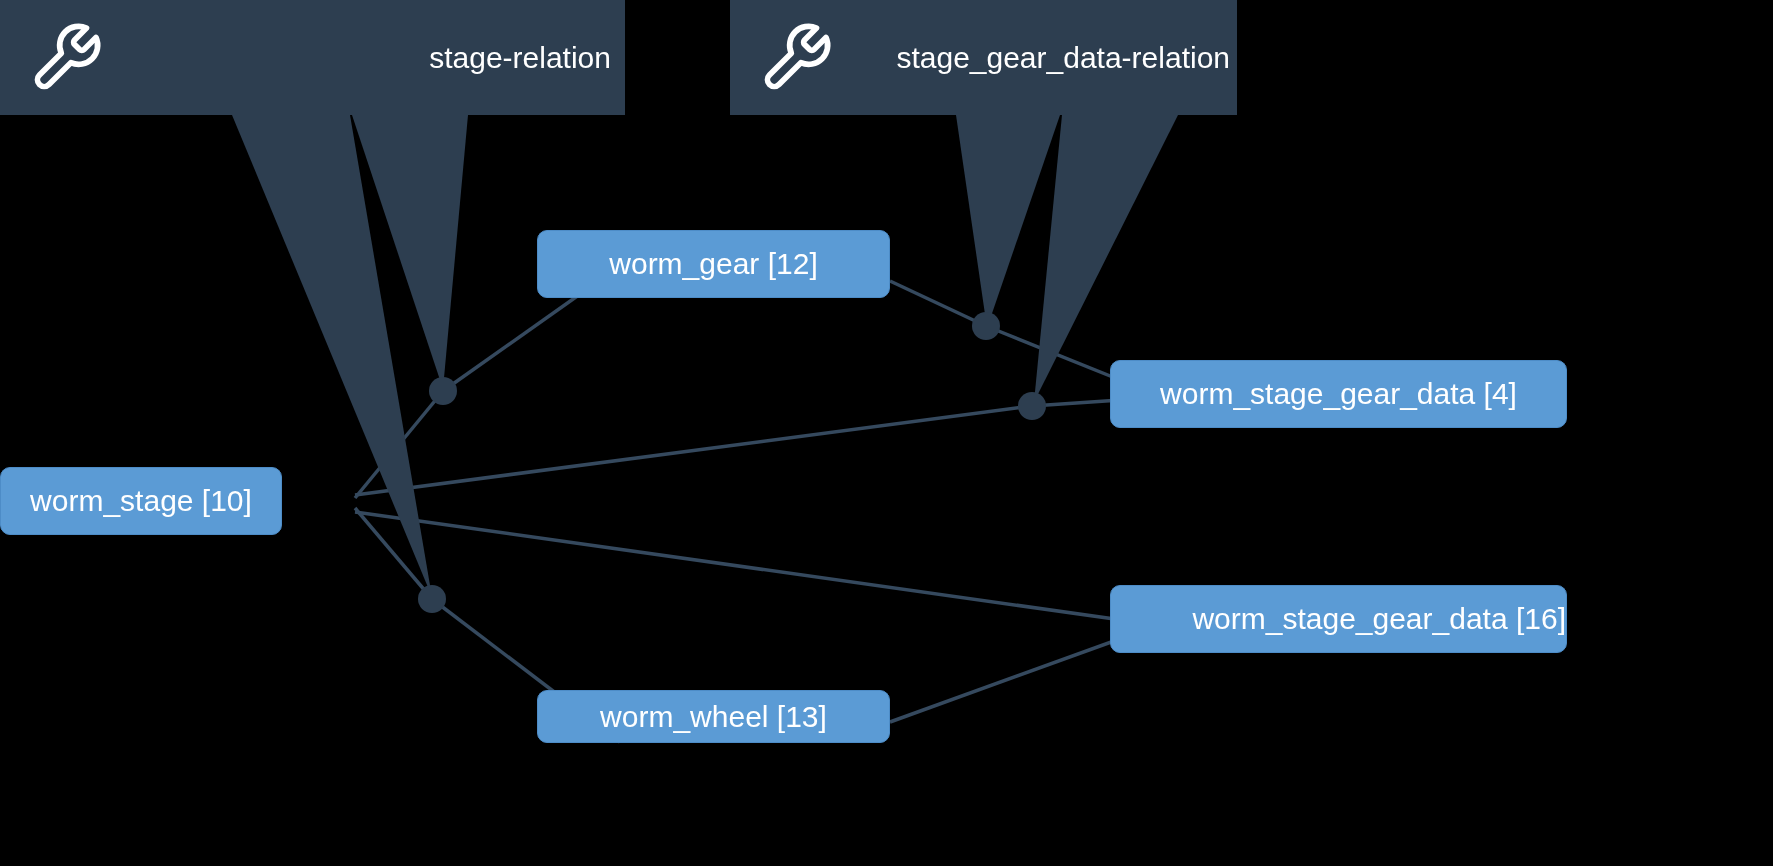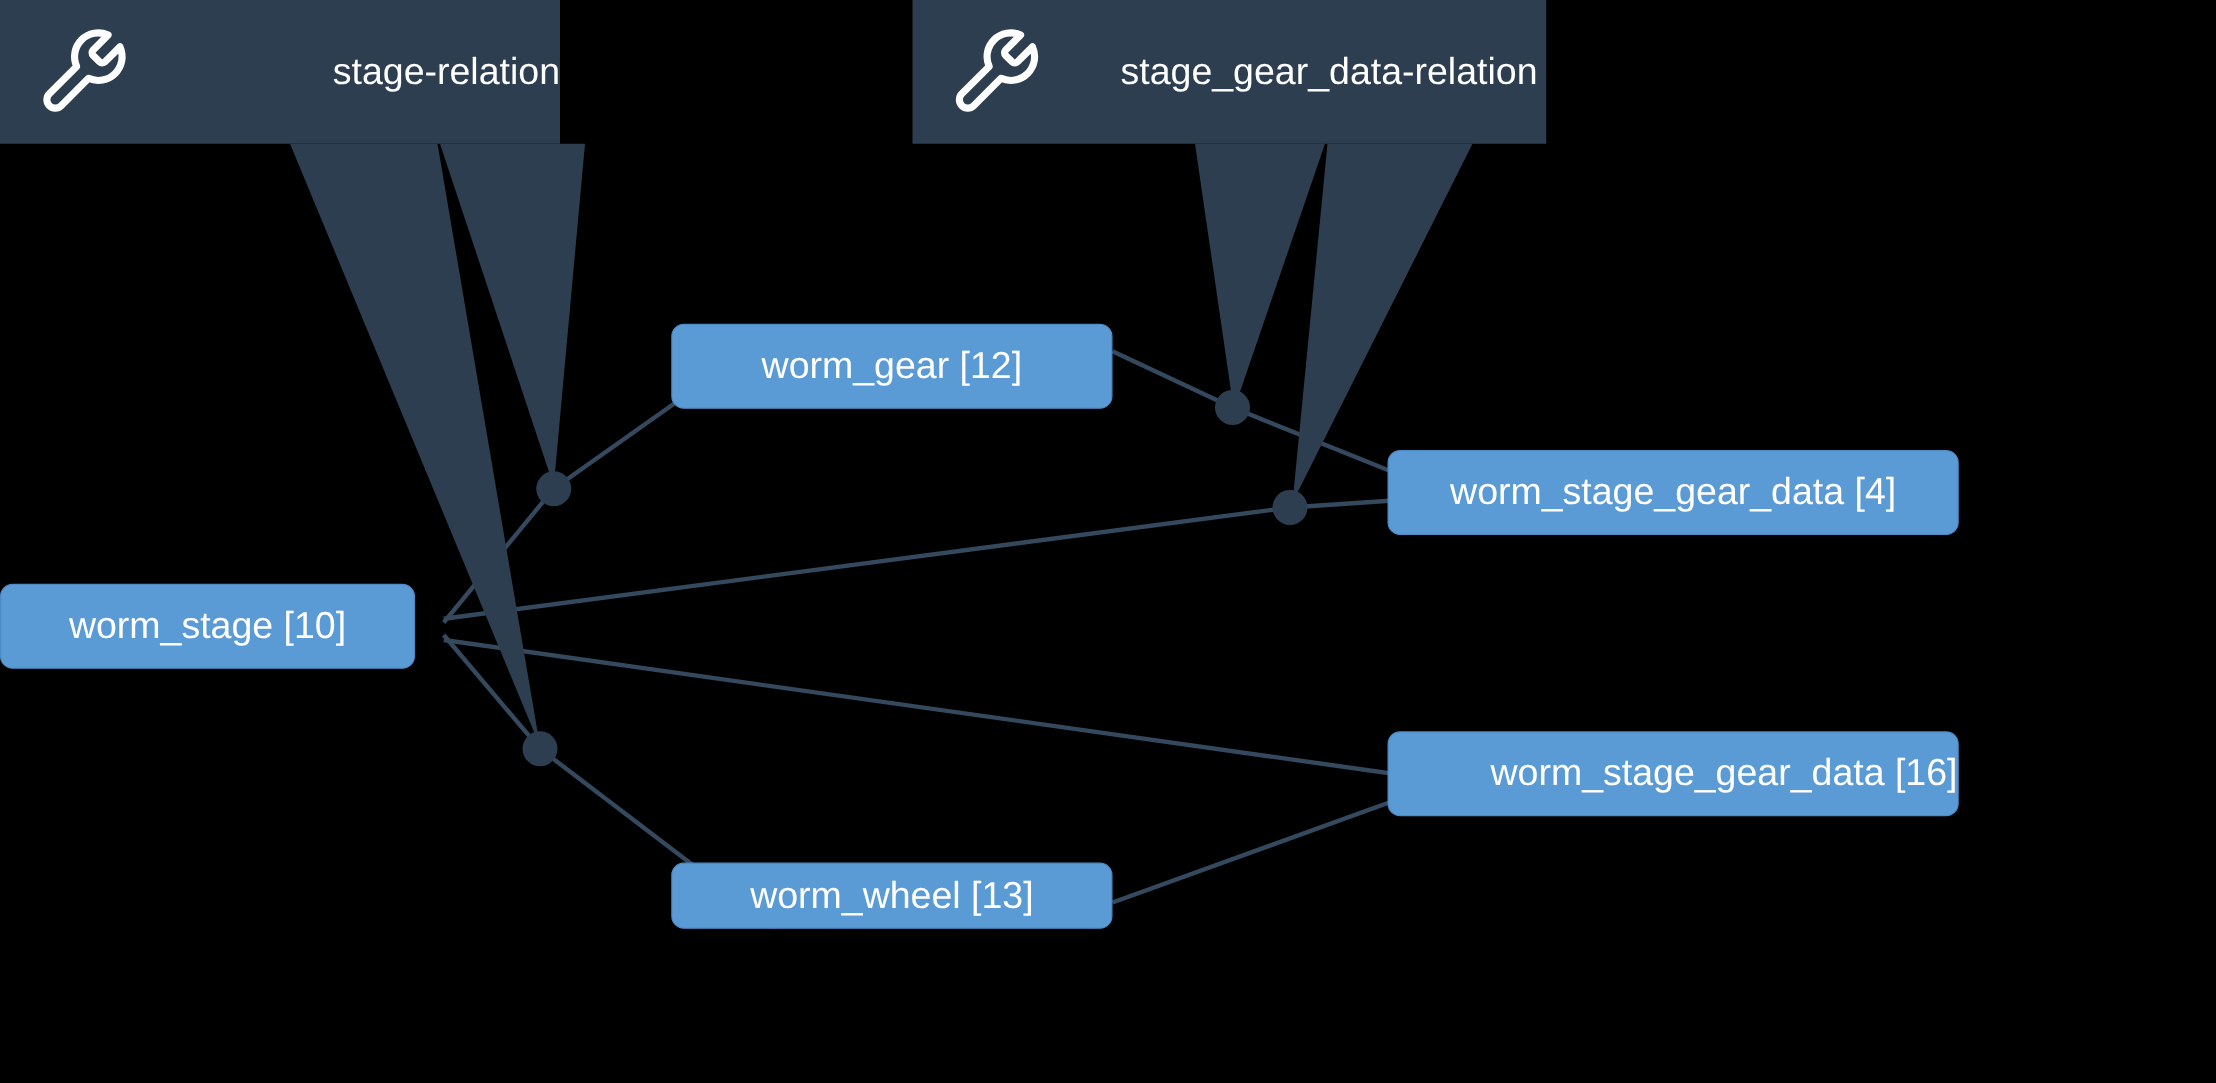--- a/index.html
+++ b/index.html
@@ -84,41 +84,41 @@
     </g>
 
     <g fill="#2d3e50">
       <circle cx="443" cy="391" r="14"></circle>
       <circle cx="432" cy="599" r="14"></circle>
       <circle cx="986" cy="326" r="14"></circle>
       <circle cx="1032" cy="406" r="14"></circle>
     </g>
   </svg>
 
-  <div class="node" style="left:537px; top:259px; width:353px; height:68px;">
+  <div class="node" style="left:537px; top:230px; width:353px; height:68px;">
     <span>worm_gear [12]</span>
   </div>
 
   <div class="node" style="left:1110px; top:360px; width:457px; height:68px;">
     <span>worm_stage_gear_data [4]</span>
   </div>
 
-  <div class="node" style="left:0px; top:467px; width:332px; height:68px;">
+  <div class="node" style="left:0px; top:467px; width:282px; height:68px;">
     <span>worm_stage [10]</span>
   </div>
 
   <div class="node" style="left:1110px; top:585px; width:457px; height:68px;justify-content:flex-end;">
     <span>worm_stage_gear_data [16]</span>
   </div>
 
   <div class="node" style="left:537px; top:690px; width:353px; height:53px;">
     <span>worm_wheel [13]</span>
   </div>
 
-  <div class="callout" style="left:0px; width:448px; ">
+  <div class="callout" style="left:0px; width:625px; padding-right:14px;">
     <span class="wrench">
       <svg viewBox="0 0 24 24" width="76" height="76" fill="none" stroke="#ffffff" stroke-width="1.8" stroke-linecap="round" stroke-linejoin="round">
         <path d="M14.7 6.3a1 1 0 0 0 0 1.4l1.6 1.6a1 1 0 0 0 1.4 0l3.77-3.77a6 6 0 0 1-7.94 7.94l-6.91 6.91a2.12 2.12 0 0 1-3-3l6.91-6.91a6 6 0 0 1 7.94-7.94l-3.76 3.76z"></path>
       </svg>
     </span>
     <span class="label">stage-relation</span>
   </div>
 
   <div class="callout" style="left:730px; width:507px; padding-right:7px;text-align:center;">
     <span class="wrench">

